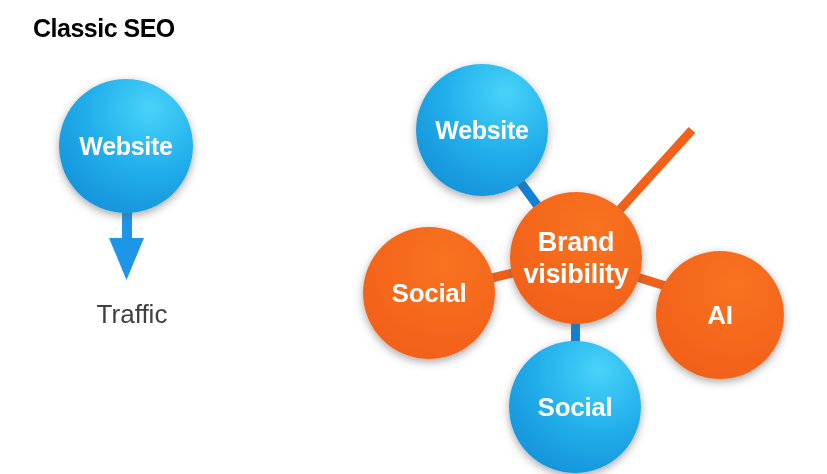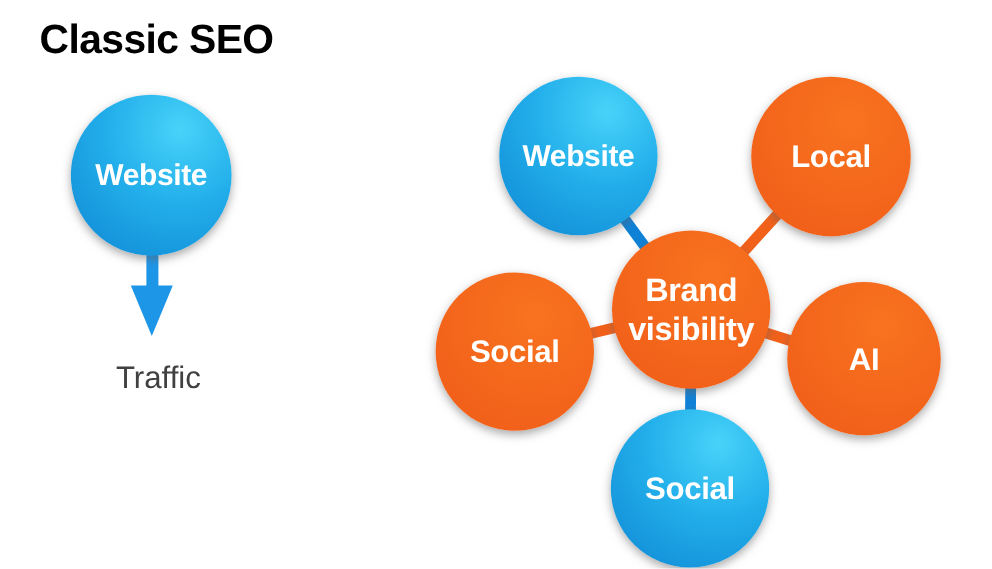--- a/index.html
+++ b/index.html
@@ -11,21 +11,21 @@
     overflow: hidden;
     font-family: "Liberation Sans", sans-serif;
   }
   .panel { position: absolute; inset: 0; pointer-events: none; }
   .panel > * { pointer-events: auto; }
 
   .title {
     position: absolute;
     margin: 0;
     color: #000;
-    font-size: 34px;
+    font-size: 25px;
     font-weight: 700;
     letter-spacing: -0.5px;
     white-space: nowrap;
     z-index: 3;
   }
   #classic-title { left: 33px; top: 14px; }
   #omni-title   { left: 437px; top: 12px; }
 
   .connector-layer {
     position: absolute;
@@ -66,21 +66,21 @@
     font-weight: 500;
     z-index: 3;
   }
 
   
   #node-center  { left: 510px; top: 192px; width: 132px; height: 132px; font-size: 27px; line-height: 1.2; }
   #node-center span { max-width: 114px; }
   #sat-website  { left: 416px; top: 64px;  width: 132px; height: 132px; font-size: 25px; }
   #sat-local    { left: 626px; top: 64px;  width: 133px; height: 133px; font-size: 26px; }
   #sat-social   { left: 363px; top: 227px; width: 132px; height: 132px; font-size: 26px; }
-  #sat-ai       { left: 656px; top: 235px; width: 128px; height: 128px; font-size: 26px; }
+  #sat-ai       { left: 656px; top: 251px; width: 128px; height: 128px; font-size: 26px; }
   #sat-media    { left: 509px; top: 341px; width: 132px; height: 132px; font-size: 26px; }
 </style>
 </head>
 <body>
 
 <div class="canvas">
 
   <section class="panel">
     <h1 class="title" id="classic-title">Classic SEO</h1>
 
@@ -103,23 +103,20 @@
       <line x1="692" y1="130" x2="576" y2="258" stroke-width="9" stroke="#f2611a"></line>
       <line x1="429" y1="293" x2="576" y2="258" stroke-width="9" stroke="#f2611a"></line>
       <line x1="720" y1="303" x2="576" y2="258" stroke-width="9" stroke="#f2611a"></line>
       <line x1="575" y1="407" x2="576" y2="258" stroke-width="9" stroke="#0f82d8"></line>
     </svg>
 
     <div class="node node-blue" id="sat-website">
       <span>Website</span>
     </div>
 
-    <div class="node node-orange" id="sat-local">
-      <span>Local</span>
-    </div>
 
     <div class="node node-orange" id="node-center">
       <span>Brand visibility</span>
     </div>
 
     <div class="node node-orange" id="sat-social">
       <span>Social</span>
     </div>
 
     <div class="node node-orange" id="sat-ai">

